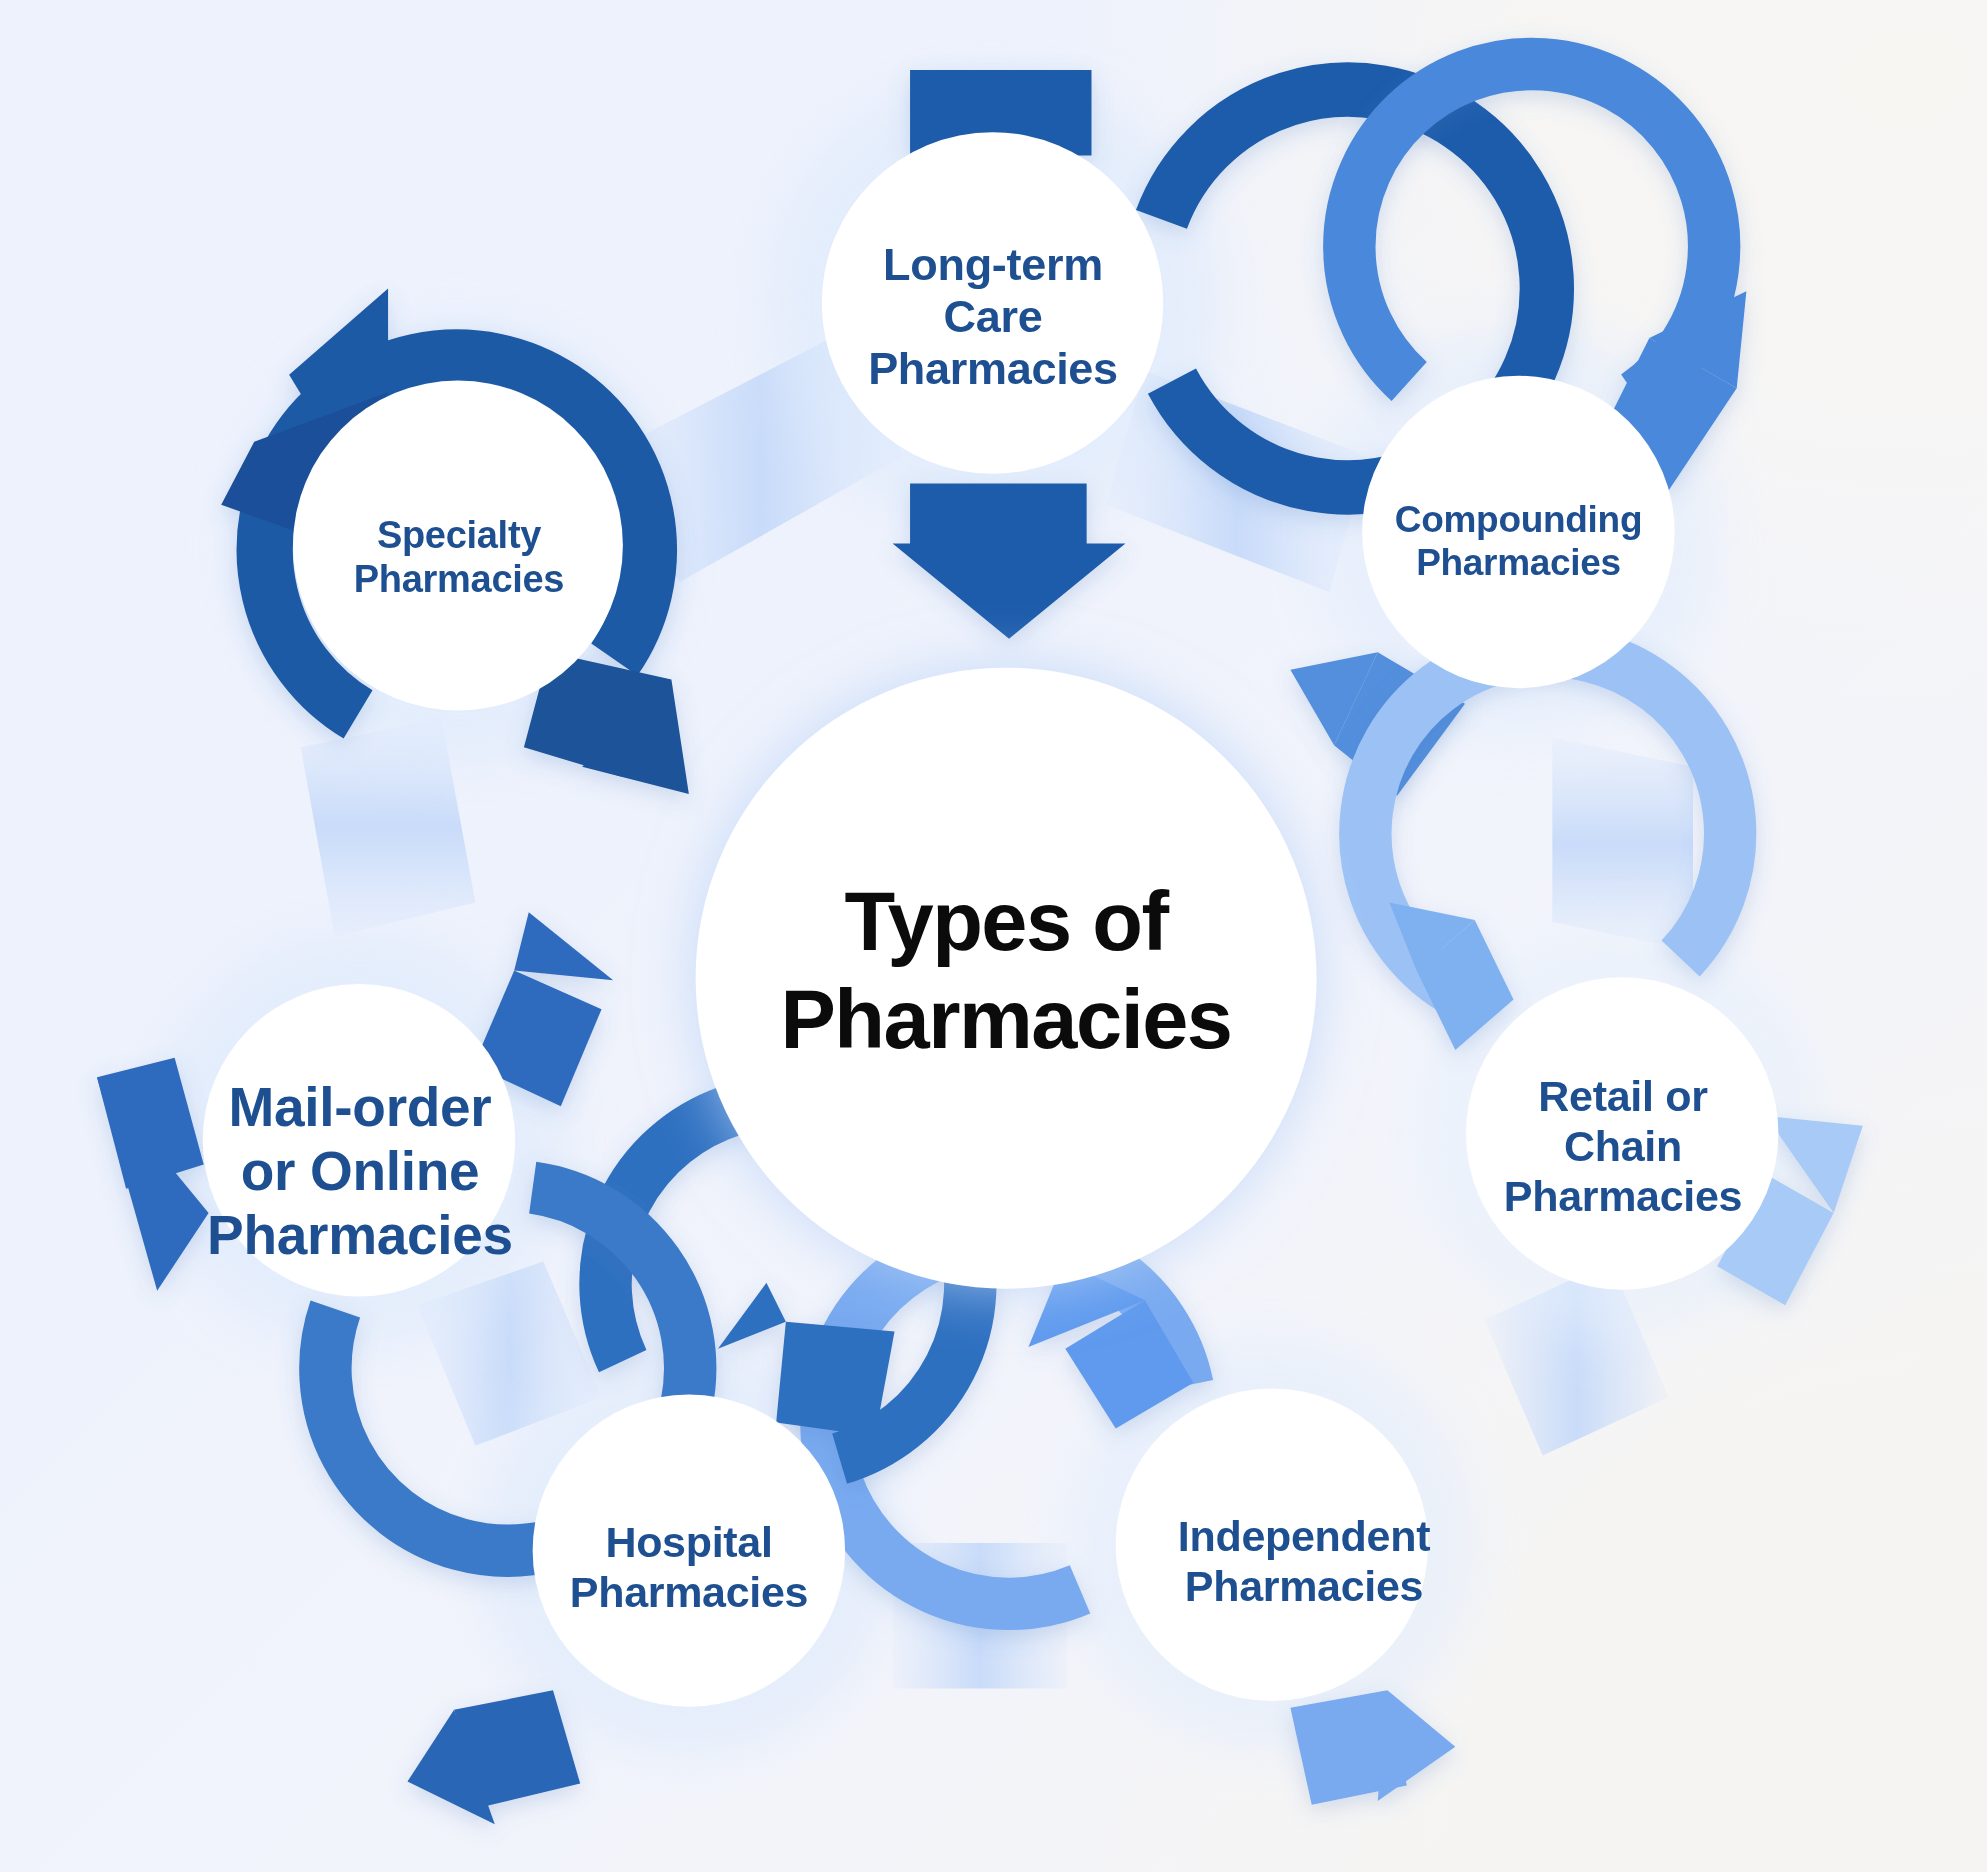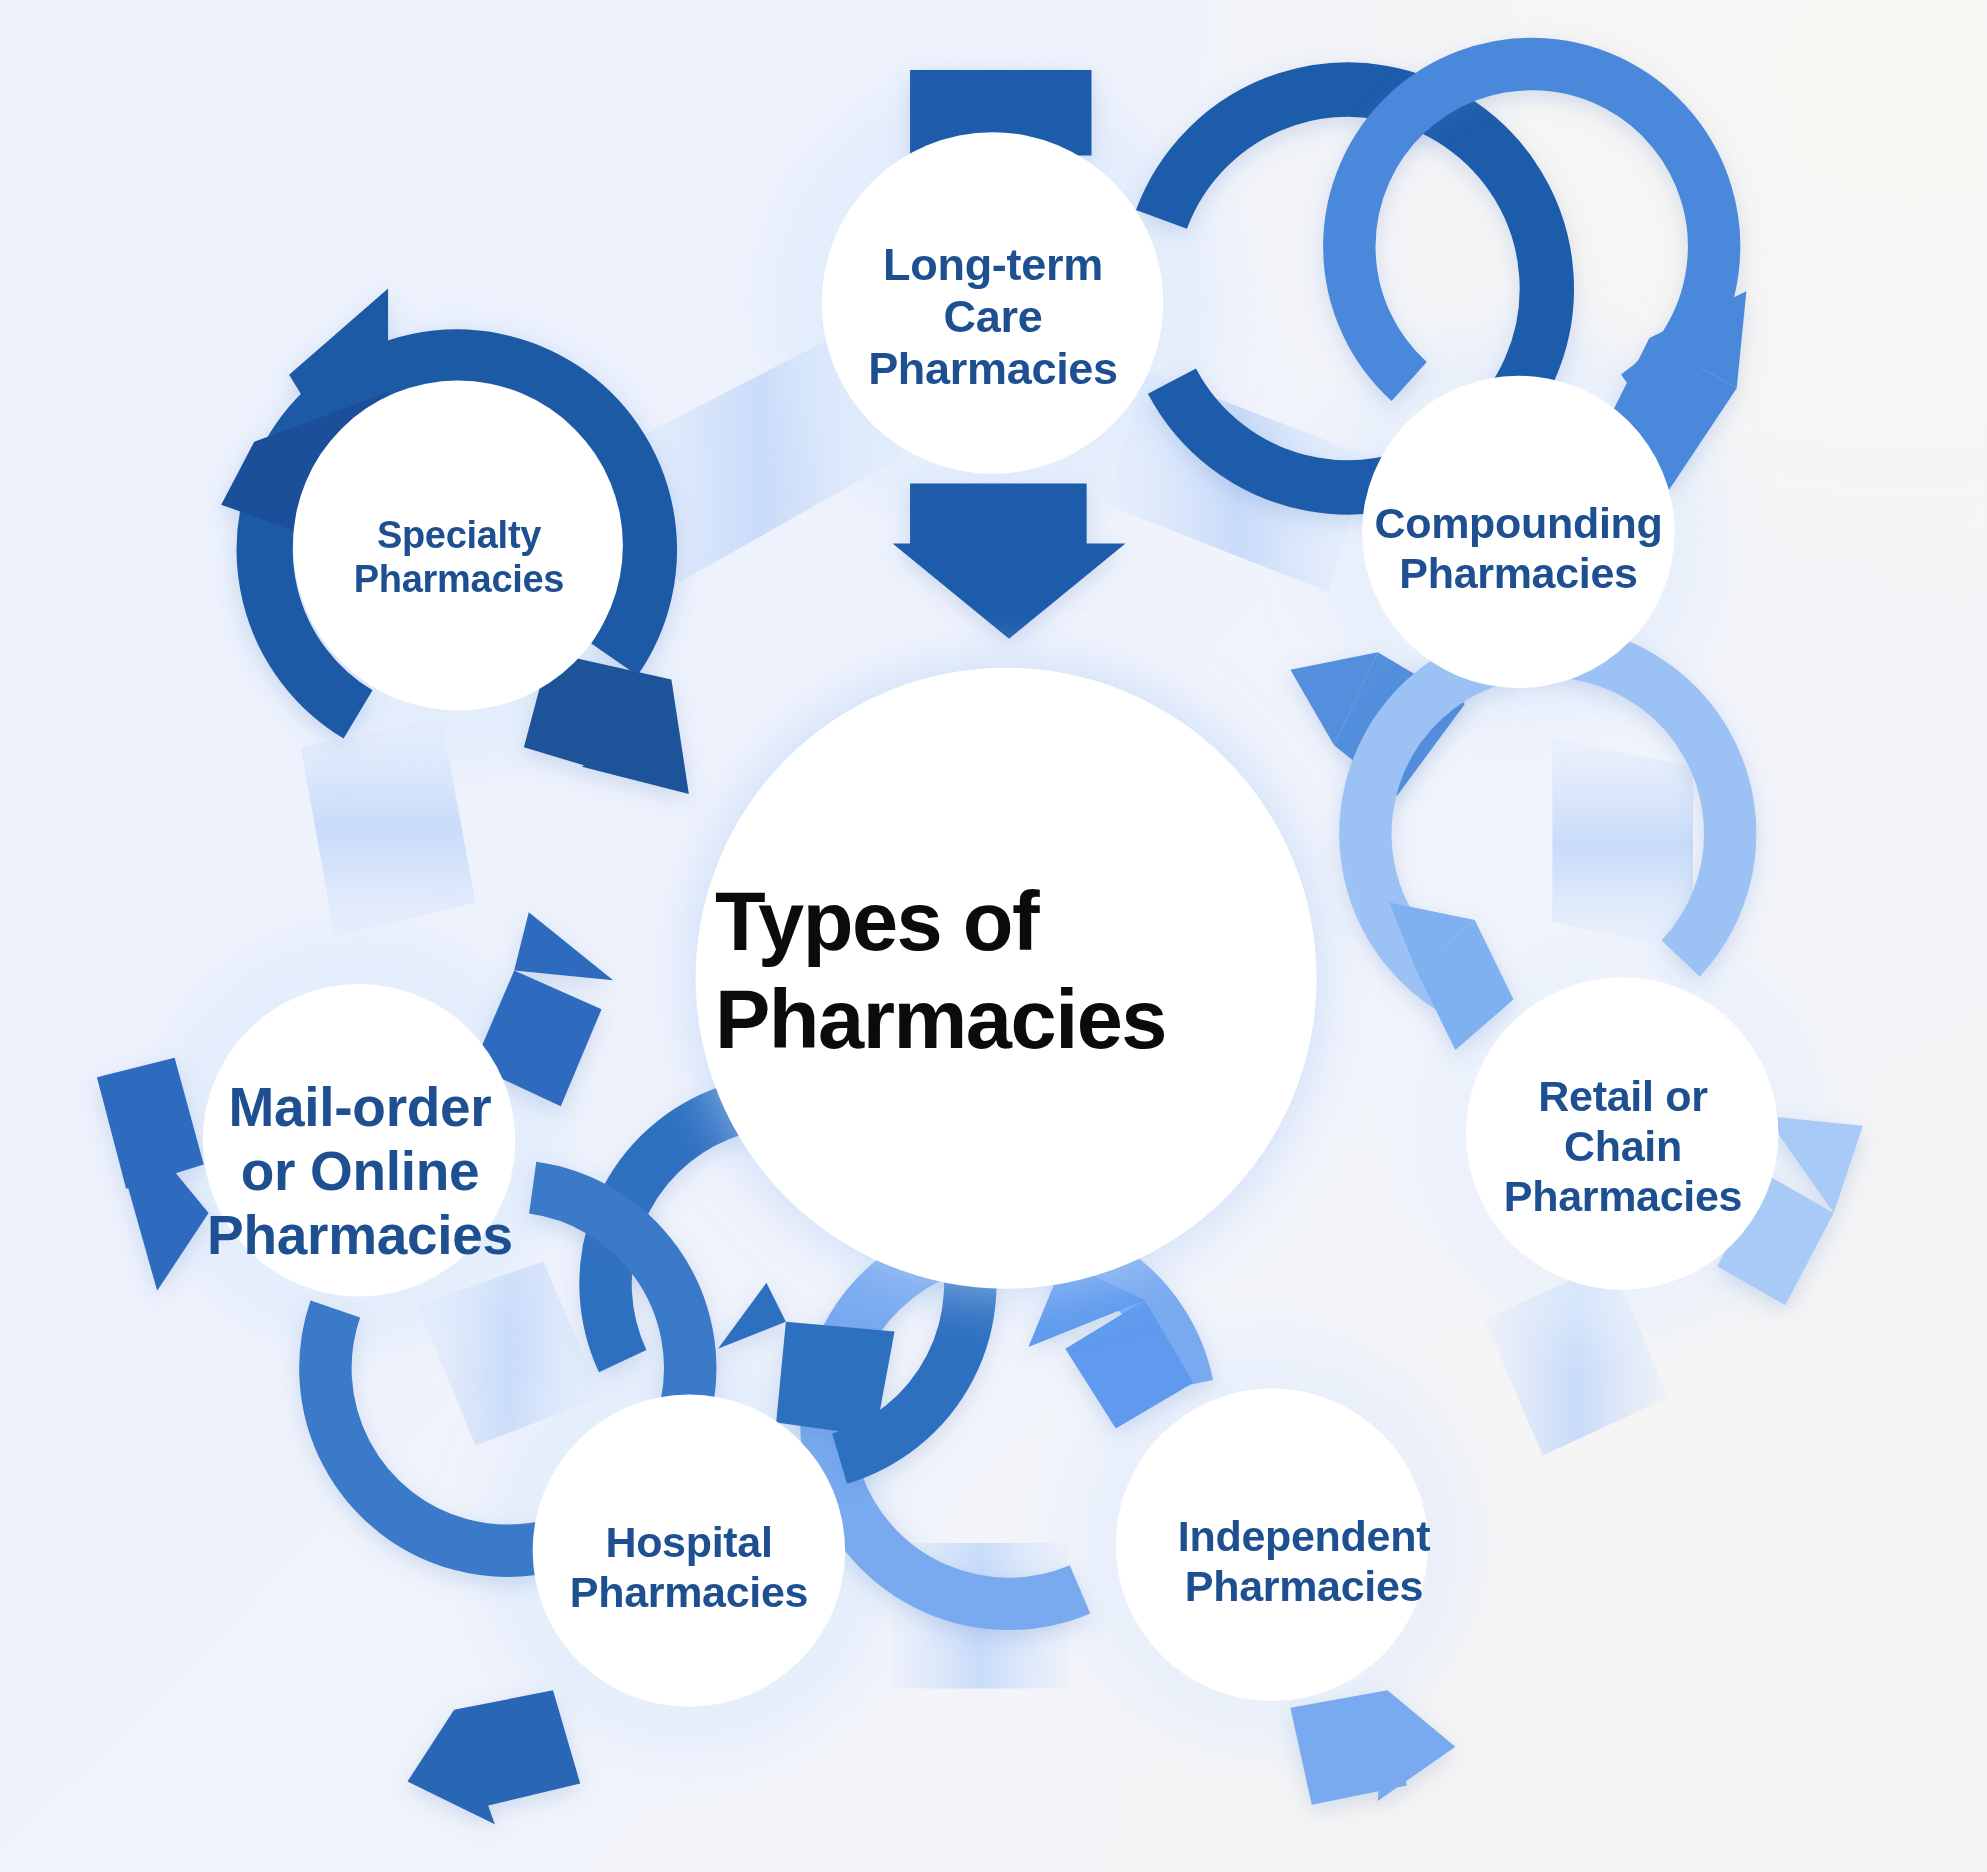--- a/index.html
+++ b/index.html
@@ -22,21 +22,21 @@
     color:#1d4f91;
     font-weight:700;
     line-height:1.16;
     letter-spacing:-0.3px;
     pointer-events:none;
     white-space:pre-line;
     margin-top:20px;
   }
   .center-label {
     position:absolute;
-    text-align:left;
+    text-align:center;
     color:#0b0b0b;
     font-weight:700;
     line-height:1.18;
     letter-spacing:-1.5px;
     white-space:pre-line;
   }
   .logo {
     position:absolute;
     right:54px; bottom:33px;
     font-size:52px;
@@ -215,21 +215,21 @@
     <circle cx="472" cy="562" r="170" fill="#ffffff"></circle>
   </svg>
 
   <div class="center-label" style="left:715px; top:873px; width:582px; font-size:83px;">Types of
 Pharmacies</div>
 
   <div class="node-label" style="left:823px; top:219px; width:340px; font-size:45px;">Long-term
 Care
 Pharmacies</div>
 
-  <div class="node-label" style="left:1344px; top:479px; width:349px; font-size:43px;">Compounding
+  <div class="node-label" style="left:1344px; top:479px; width:349px; font-size:37px;">Compounding
 Pharmacies</div>
 
   <div class="node-label" style="left:1453px; top:1052px; width:340px; font-size:43px;">Retail or
 Chain
 Pharmacies</div>
 
   <div class="node-label" style="left:1132px; top:1492px; width:344px; font-size:43px;">Independent
 Pharmacies</div>
 
   <div class="node-label" style="left:519px; top:1498px; width:340px; font-size:43px;">Hospital

